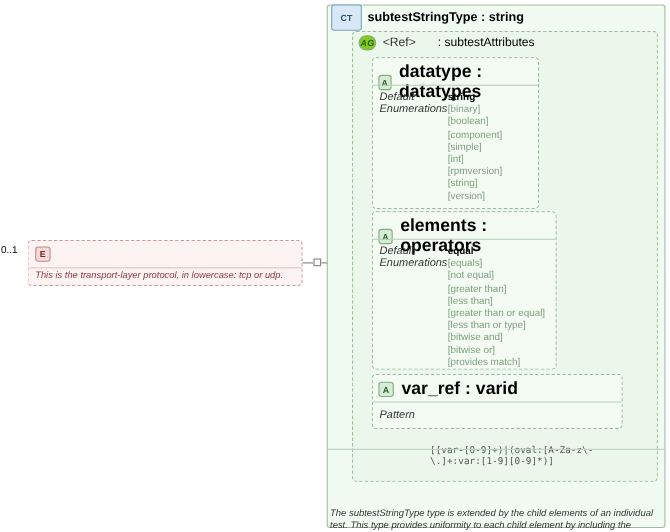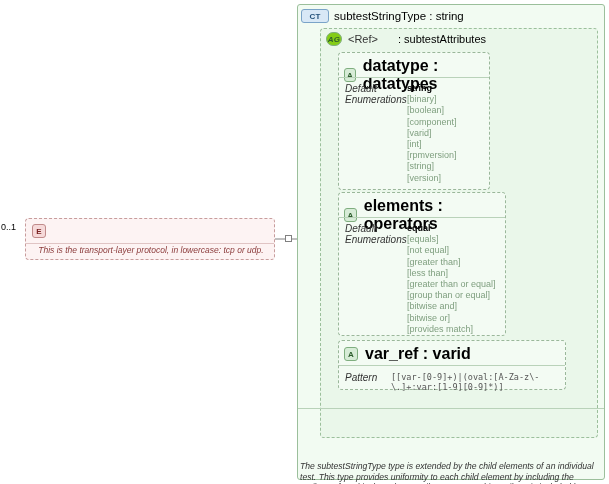--- a/index.html
+++ b/index.html
@@ -52,21 +52,21 @@
     display: inline-flex;
     align-items: center;
     justify-content: center;
     box-sizing: border-box;
     border-radius: 3px;
     font-size: 8px;
     font-weight: bold;
     letter-spacing: 0.2px;
   }
   .badge-ct {
-    width: 28px; height: 14px;
+    width: 28px; height: 24px;
     border: 1px solid #7aa3c8;
     background: #d8e8f6;
     color: #24527a;
   }
   .badge-ag {
     width: 16px; height: 14px;
     border-radius: 8px;
     border: 1px solid #7fae7f;
     background: #84cc16;
     color: #2d5d2d;
@@ -81,21 +81,21 @@
     font-size: 8px;
   }
   .badge-e {
     width: 14px; height: 14px;
     border: 1px solid #c08a8a;
     background: #f6d9d9;
     color: #7a2424;
     font-size: 8px;
   }
   .ct-title {
-    font-weight: normal;
+    font-weight: bold;
     font-size: 11.5px;
     color: #000;
   }
 
   
   #ag-box {
     left: 320px;
     top: 28px;
     width: 278px;
     height: 410px;
@@ -162,20 +162,21 @@
   }
   .facet-values .first {
     color: #000;
     font-weight: bold;
   }
   .pattern-value {
     position: absolute;
     font-size: 8.5px;
     color: #555;
     font-family: "DejaVu Sans Mono", monospace;
+    margin-top: 33px;
   }
 
   
   #attr-datatype { left: 338px; top: 52px; width: 152px; height: 138px; }
   #attr-operator { left: 338px; top: 192px; width: 168px; height: 144px; }
   #attr-varref   { left: 338px; top: 340px; width: 228px; height: 50px; }
 
   
   #el-protocol {
     left: 25px;
@@ -206,21 +207,20 @@
   }
   .el-doc {
     position: absolute;
     left: 6px;
     top: 26px;
     right: 4px;
     font-style: italic;
     font-size: 8.5px;
     color: #8b3b3b;
     line-height: 11px;
-    text-align: center;
   }
 
   .occurs {
     position: absolute;
     left: 1px;
     top: 222px;
     font-size: 9px;
     color: #000;
   }
 
@@ -309,21 +309,21 @@
       <span class="attr-name">datatype : datatypes</span>
     </div>
     <div class="attr-sep" style="top:24px;"></div>
     <div class="facet-label" style="left:6px; top:30px;">Default</div>
     <div class="facet-label" style="left:6px; top:41px;">Enumerations</div>
     <div class="facet-values" style="left:68px; top:30px;">
       <div class="first">string</div>
       <div>[binary]</div>
       <div>[boolean]</div>
       <div>[component]</div>
-      <div>[varid]</div>
+      <div>[simple]</div>
       <div>[int]</div>
       <div>[rpmversion]</div>
       <div>[string]</div>
       <div>[version]</div>
     </div>
   </div>
 
   <div class="box attr-box" id="attr-operator">
     <div class="attr-head">
       <span class="badge badge-a">A</span>
@@ -332,21 +332,21 @@
     <div class="attr-sep" style="top:24px;"></div>
     <div class="facet-label" style="left:6px; top:30px;">Default</div>
     <div class="facet-label" style="left:6px; top:41px;">Enumerations</div>
     <div class="facet-values" style="left:68px; top:30px;">
       <div class="first">equal</div>
       <div>[equals]</div>
       <div>[not equal]</div>
       <div>[greater than]</div>
       <div>[less than]</div>
       <div>[greater than or equal]</div>
-      <div>[group than or equal]</div>
+      <div>[less than or type]</div>
       <div>[bitwise and]</div>
       <div>[bitwise or]</div>
       <div>[provides match]</div>
     </div>
   </div>
 
   <div class="box attr-box" id="attr-varref">
     <div class="attr-head">
       <span class="badge badge-a">A</span>
       <span class="attr-name">var_ref  : varid</span>

